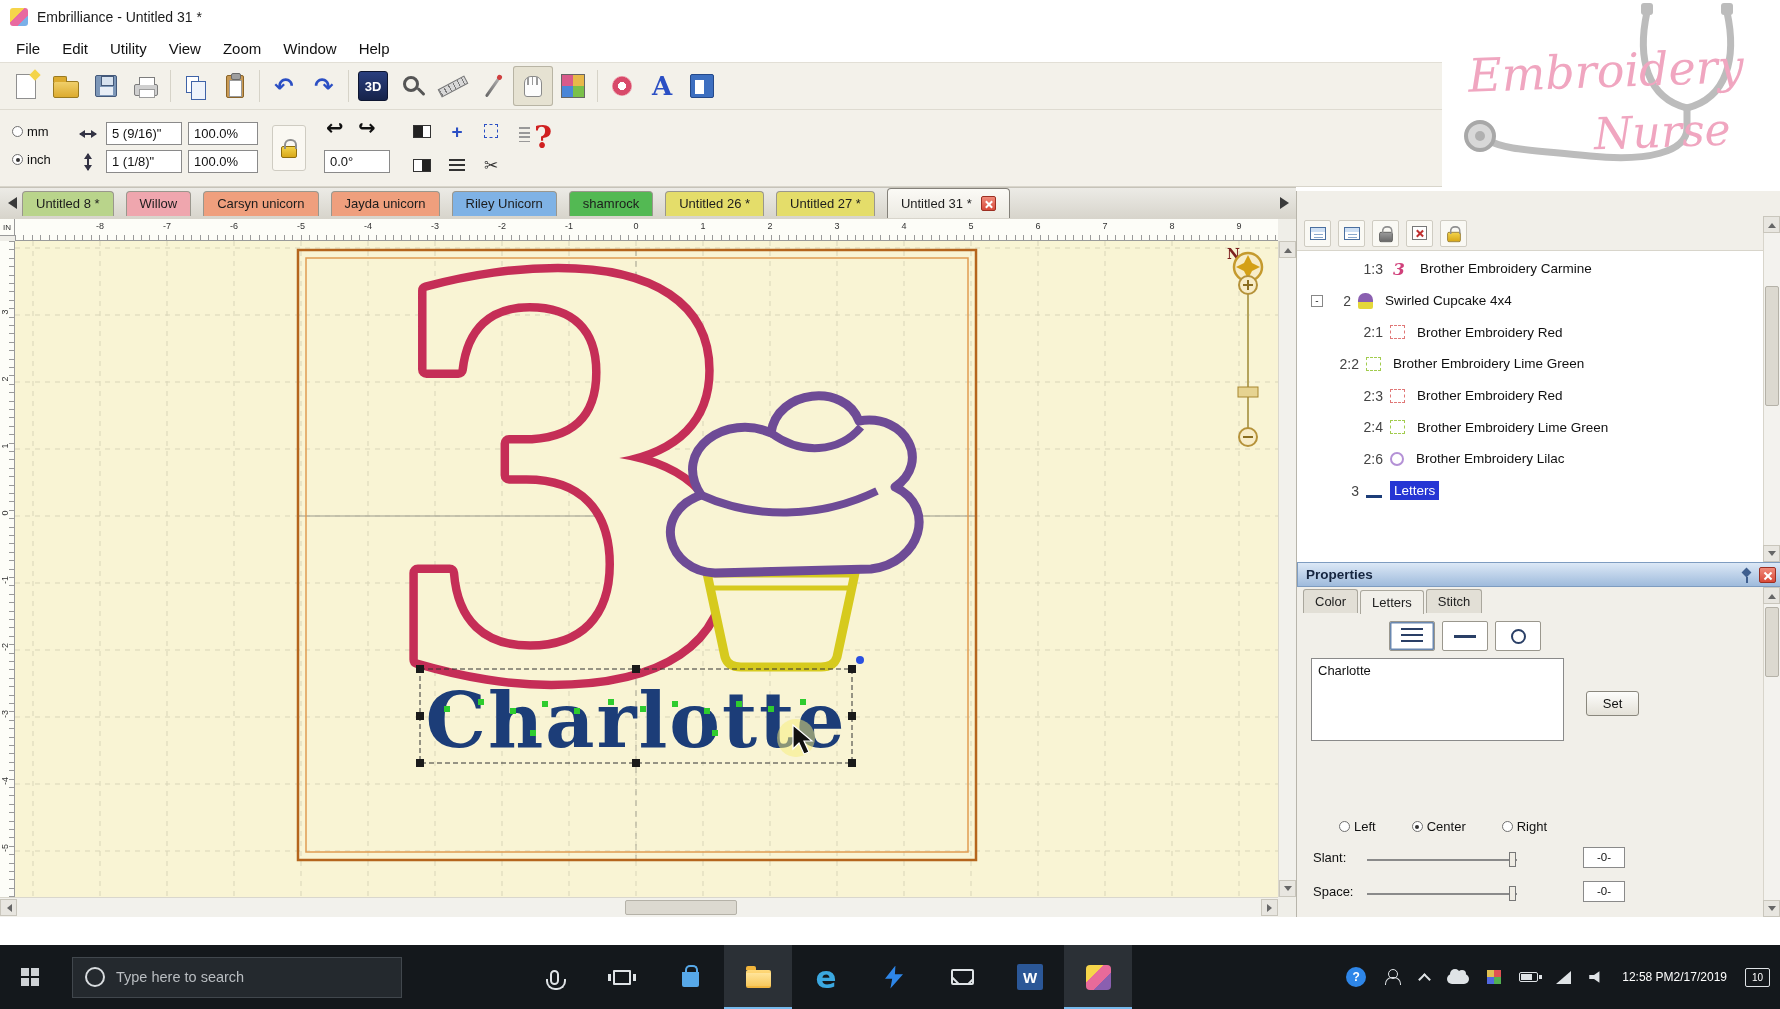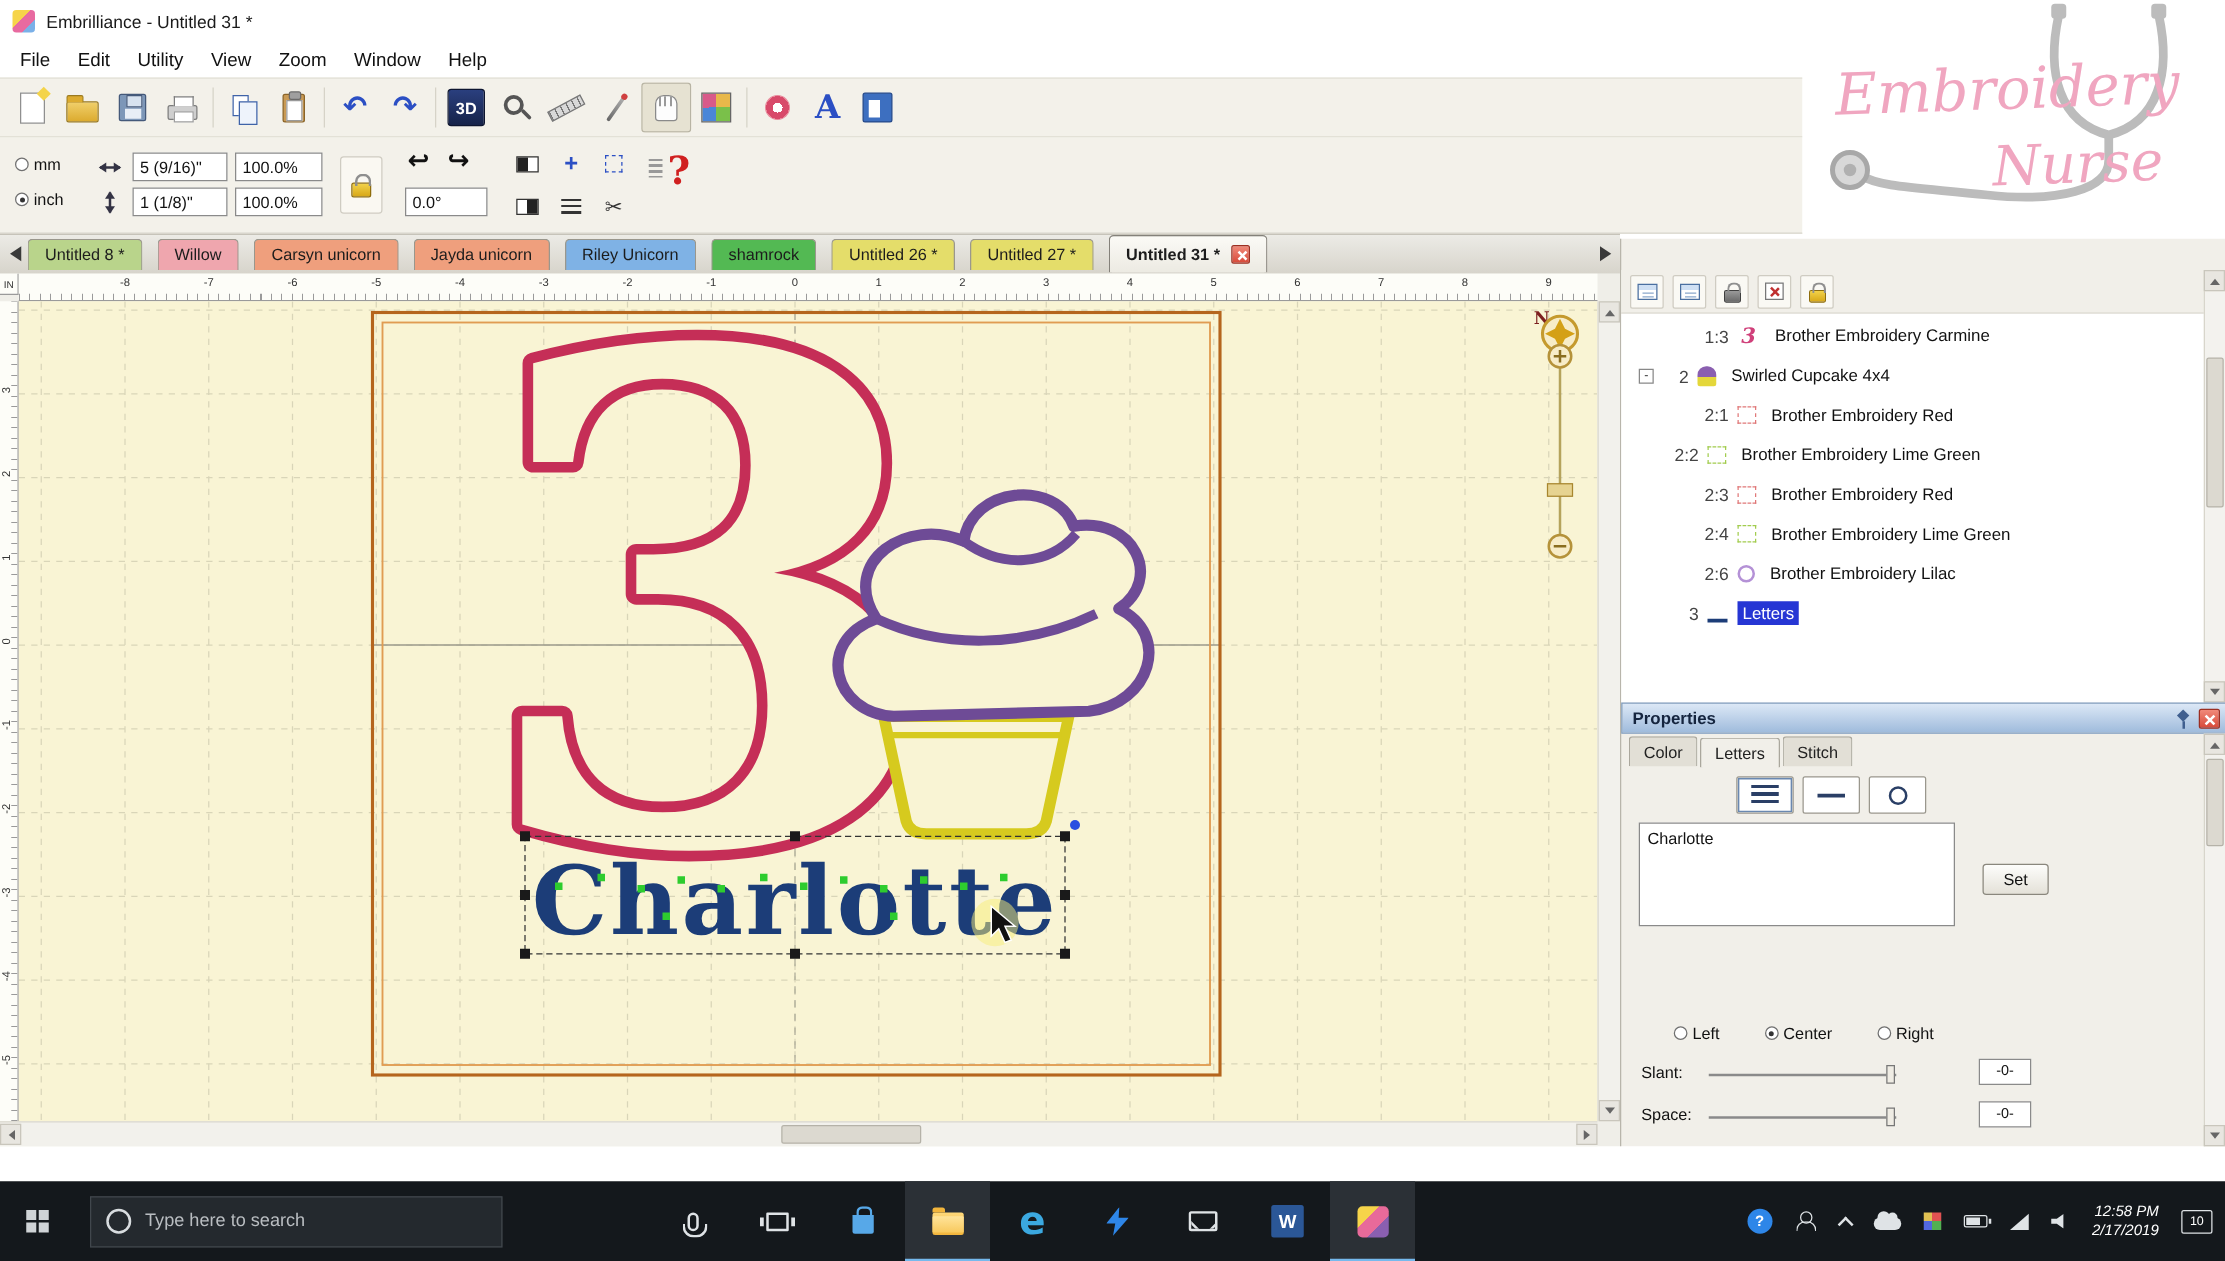--- a/index.html
+++ b/index.html
@@ -88,21 +88,21 @@
   .logo-t1 { position:absolute; left:26px; top:44px; font-family:"DejaVu Serif",serif; font-style:italic; font-size:46px; color:#f0a6c0; transform:rotate(-2deg); }
   .logo-t2 { position:absolute; left:152px; top:106px; font-family:"DejaVu Serif",serif; font-style:italic; font-size:44px; color:#f0a6c0; transform:rotate(-2deg); }
 
   
   #tabbar { position:absolute; left:0; top:187px; width:1296px; height:32px; background:linear-gradient(#ecebe6,#d7d4cb); border-top:1px solid #c6c3b9; display:flex; align-items:flex-end; padding:0 2px; }
   .tab-scroll { width:20px; height:26px; display:flex; align-items:center; justify-content:center; margin-bottom:3px; }
   .tri-left  { width:0; height:0; border:6px solid transparent; border-right:9px solid #3a3a3a; border-left:none; }
   .tri-right { width:0; height:0; border:6px solid transparent; border-left:9px solid #3a3a3a; border-right:none; }
   #tab-strip { display:flex; align-items:center; height:32px; flex:1; overflow:hidden; gap:12px;margin-top:20px; }
   .tab { height:25px; display:flex; align-items:center; padding:0 13px; border:1px solid #9a978d; border-bottom:none; border-radius:4px 4px 0 0; font-size:13px; color:#1c1c1c; white-space:nowrap; }
-  .tab.active { height:30px; font-weight:bold; border-color:#84817a; }
+  .tab.active { height:30px; font-weight:normal; border-color:#84817a; }
   .tab-close { margin-left:9px; width:15px; height:15px; background:linear-gradient(#f08a7a,#d84a3a); border:1px solid #9c2f22; border-radius:2px; position:relative; }
   .tab-close::before,.tab-close::after { content:""; position:absolute; left:6.5px; top:3px; width:2px; height:9px; background:#fff; }
   .tab-close::before { transform:rotate(45deg); } .tab-close::after { transform:rotate(-45deg); }
 
   
   #workspace { position:absolute; left:0; top:219px; width:1296px; height:698px; background:#efeee8; }
   #corner { position:absolute; left:0; top:0; width:15px; height:17px; background:#fdfdf8; border-bottom:1px solid #9a9a9a; border-right:1px solid #9a9a9a; font-size:8px; color:#333; display:flex; align-items:center; justify-content:center; }
   #hruler { position:absolute; left:15px; top:0; width:1263px; height:22px; background:#fdfdf8; border-bottom:1px solid #9a9a9a; overflow:hidden; }
   #hruler::after { content:""; position:absolute; left:0; right:0; bottom:0; height:5px; background:repeating-linear-gradient(90deg,#9a9a9a 0 1px,transparent 1px 8.4px); }
   #vruler { position:absolute; left:0; top:22px; width:15px; height:656px; background:#fdfdf8; border-right:1px solid #9a9a9a; overflow:hidden; }
@@ -215,21 +215,21 @@
   .tchev { width:9px; height:9px; border-left:2px solid #dfe3e6; border-top:2px solid #dfe3e6; transform:rotate(45deg); margin-top:4px; }
   .tcloud { width:22px; height:10px; background:#dfe3e6; border-radius:6px; position:relative; margin-top:4px; }
   .tcloud::before { content:""; position:absolute; left:3px; top:-5px; width:10px; height:10px; background:#dfe3e6; border-radius:50%; }
   .tcloud::after { content:""; position:absolute; left:11px; top:-4px; width:8px; height:8px; background:#dfe3e6; border-radius:50%; }
   .tgrid { width:14px; height:14px; background:conic-gradient(#e05252 0 25%, #52b052 25% 50%, #5268e0 50% 75%, #e0c052 75%); }
   .tbatt { width:19px; height:10px; border:1.5px solid #dfe3e6; border-radius:2px; position:relative; }
   .tbatt::before { content:""; position:absolute; right:-4.5px; top:2px; width:2.5px; height:4px; background:#dfe3e6; }
   .tbatt::after { content:""; position:absolute; left:1px; top:1px; bottom:1px; width:11px; background:#dfe3e6; }
   .tnet { width:0; height:0; border-left:15px solid transparent; border-bottom:13px solid #dfe3e6; }
   .tspk { width:15px; height:13px; background:#dfe3e6; clip-path:polygon(0 35%, 32% 35%, 68% 5%, 68% 95%, 32% 65%, 0 65%); }
-  .tclock { display:flex; flex-direction:column; align-items:flex-end; font-size:12px; line-height:15px; color:#fff;font-style:italic; }
+  .tclock { display:flex; align-items:flex-end; font-size:12px; line-height:15px; color:#fff; }
   .tnotif { width:25px; height:19px; border:1.5px solid #dfe3e6; border-radius:2px; display:flex; align-items:center; justify-content:center; font-size:10px; color:#fff; }
 </style>
 </head>
 <body>
 
 <div id="root">
 
   <div id="titlebar">
     <span class="app-ico"></span>
     <span>Embrilliance -  Untitled 31 *</span>

